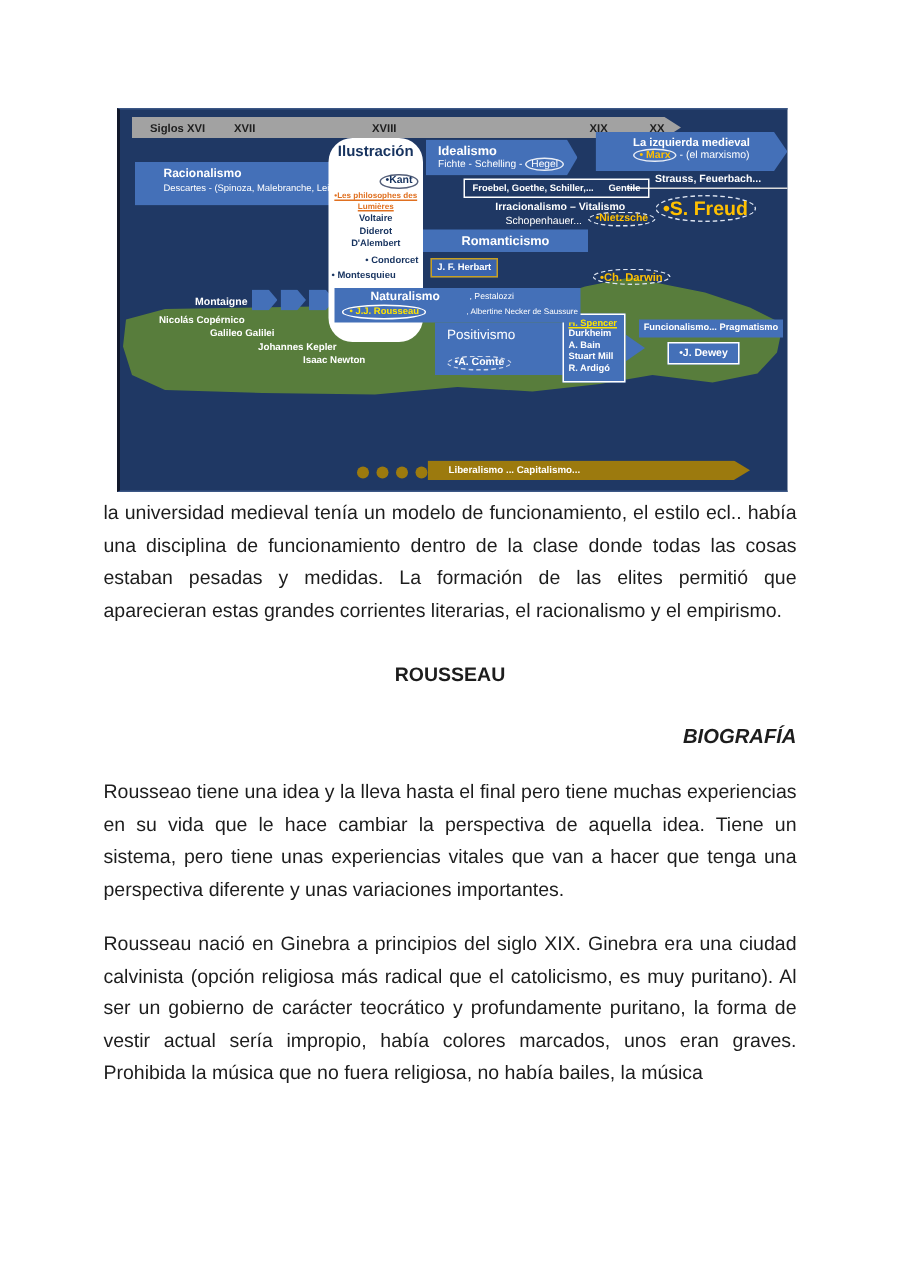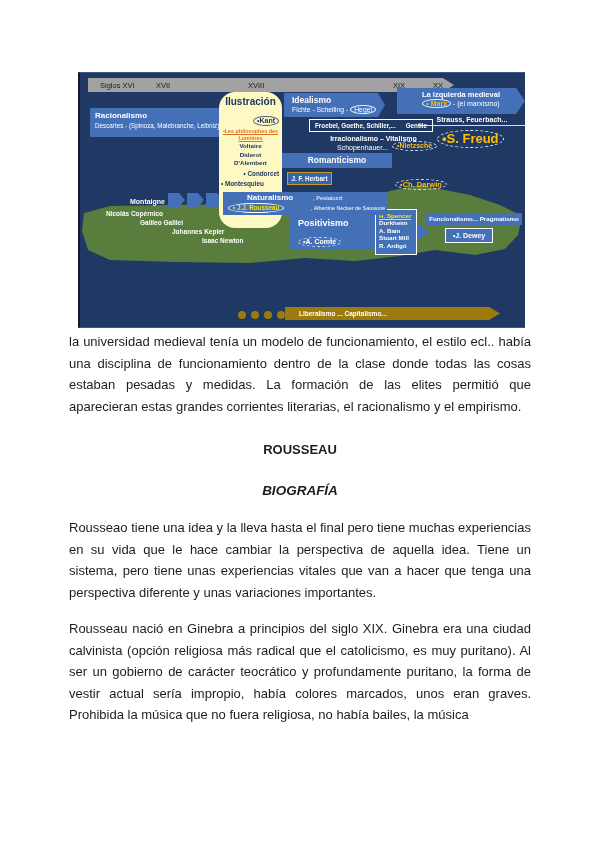--- a/index.html
+++ b/index.html
@@ -13,28 +13,28 @@
   .slide{
     left:78px;top:72px;width:445px;height:254px;background:#1f3864;
     border-left:2px solid #12182b;border-top:1px solid #3b5685;border-bottom:1px solid #3b5685;
     overflow:hidden;
   }
   .slide *{line-height:1.2;}
   .gray-arrow{
     left:8px;top:5px;width:366px;height:14px;background:#a2a2a2;
     clip-path:polygon(0 0,97% 0,100% 50%,97% 100%,0 100%);
   }
-  .century{position:absolute;top:3px;font-size:7.5px;font-weight:normal;color:#202020;}
+  .century{position:absolute;top:3px;font-size:7.5px;font-weight:bold;color:#202020;}
   .bluebox{background:#4470b8;color:#fff;}
   .arrowR{clip-path:polygon(0 0,93% 0,100% 50%,93% 100%,0 100%);}
-  .movement{padding:3px 0 0 5px;}
+  .movement{padding:3px 0 0 19px;}
   .movement .t{font-size:8px;font-weight:bold;}
   .movement .d{font-size:6.3px;margin-top:1px;}
   .blob{
-    left:139px;top:19px;width:63px;height:136px;background:#fef9c3;border-radius:16px;
+    left:139px;top:19px;width:63px;height:136px;background:#ffffff;border-radius:16px;
     color:#17335f;z-index:4;text-align:center;
   }
   .blob .title{font-size:10px;font-weight:bold;margin-top:4px;}
   .kant{display:inline-block;margin:2px 3px 0 auto;font-size:7px;font-weight:bold;
     border:1px solid #55607a;border-radius:50%;padding:0 3px;}
   .philo{font-size:5.4px;font-weight:bold;color:#e07020;text-decoration:underline;margin-top:1px;}
   .lname{font-size:6.2px;font-weight:bold;margin-top:1px;}
   .blob .cond{font-size:6.3px;font-weight:bold;text-align:right;padding-right:3px;margin-top:4px;}
   .blob .mont{font-size:6.3px;font-weight:bold;text-align:left;padding-left:2px;margin-top:2px;}
   .oval-solid{border:1px solid #e8edf6;border-radius:50%;padding:0 3px;}
@@ -51,21 +51,21 @@
   .mini-arrow{width:17px;height:14px;background:#4470b8;z-index:2;
     clip-path:polygon(0 0,65% 0,100% 50%,65% 100%,0 100%);}
 
   
   .doc{
     left:69px;top:331px;width:462px;font-size:13px;line-height:21.5px;
     text-align:justify;color:#1d1d1d;
   }
   .doc p{margin:0;}
   .doc .h-center{font-weight:bold;text-align:center;margin-top:22px;}
-  .doc .h-italic{font-weight:bold;font-style:italic;font-size:13.5px;text-align:center;margin-top:19px;}
+  .doc .h-italic{font-weight:bold;font-style:italic;font-size:13.5px;text-align:right;margin-top:19px;}
   .doc .after-head{margin-top:16px;}
   .doc .gap{margin-top:15px;}
 </style>
 </head>
 <body>
 
 <div class="abs slide">
 
   <svg class="abs greenlayer" width="445" height="254">
     <polygon points="4,140 30,133 150,131 230,134 280,128 310,118 340,112 365,117 390,122 420,132 442,143 438,162 425,176 395,182 355,177 320,183 275,188 225,185 170,190 95,189 30,187 8,177 2,158" fill="#587d3c"></polygon>
@@ -143,21 +143,21 @@
     <span class="abs" style="left:90px;top:3px;font-size:5.8px">, Pestalozzi</span>
     <span class="abs" style="left:88px;top:13px;font-size:5.4px">, Albertine Necker de Saussure</span>
   </div>
 
   <span class="sci" style="left:26px;top:137px">Nicolás Copérnico</span>
   <span class="sci" style="left:60px;top:146px">Galileo Galilei</span>
   <span class="sci" style="left:92px;top:155px">Johannes Kepler</span>
   <span class="sci" style="left:122px;top:164px">Isaac Newton</span>
 
   <div class="abs bluebox" style="left:210px;top:142px;width:88px;height:35px;padding:3px 0 0 8px;box-sizing:border-box;z-index:2">
-    <div style="font-size:9px;font-weight:bold">Positivismo</div>
+    <div style="font-size:9px;font-weight:normal">Positivismo</div>
     <span style="display:inline-block;margin-top:2px;border:1px dashed #cfd8ea;border-radius:50%;padding:0 4px;font-size:7px;font-weight:bold">•A. Comte</span>
   </div>
 
   <div class="abs bluebox" style="left:295px;top:136px;width:42px;height:46px;border:1px solid #fff;padding:2px 3px;box-sizing:border-box;font-size:6.2px;font-weight:bold;z-index:3">
     <div style="color:#ffe400;text-decoration:underline">H. Spencer</div>
     <div>Durkheim</div>
     <div>A. Bain</div>
     <div>Stuart Mill</div>
     <div>R. Ardigó</div>
   </div>

